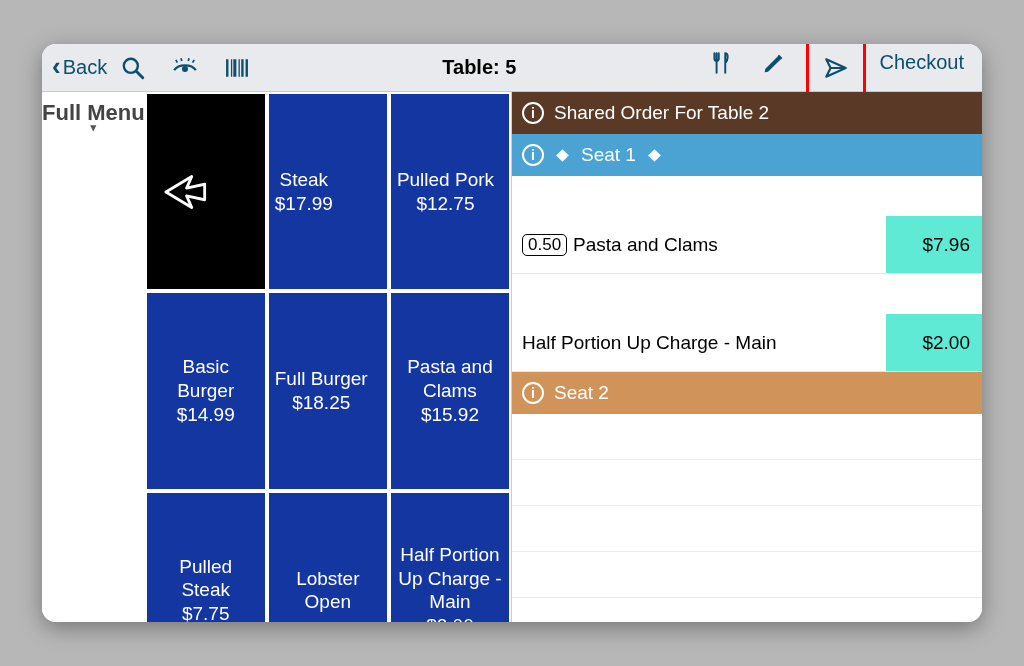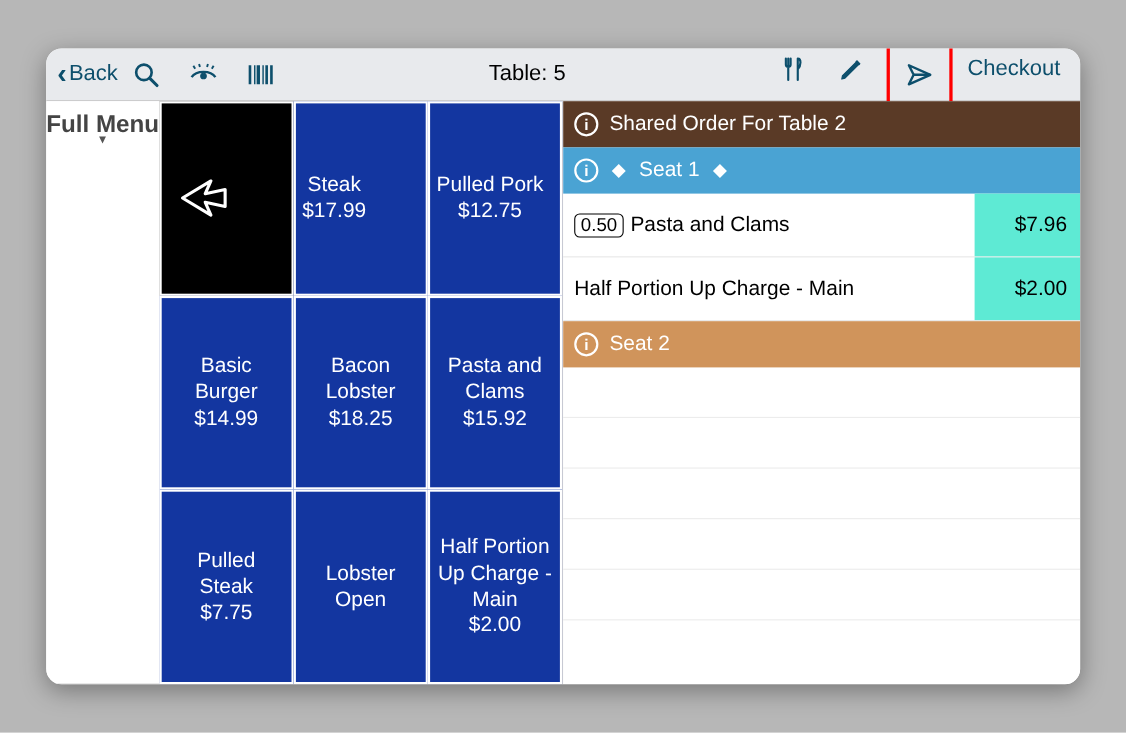--- a/index.html
+++ b/index.html
@@ -38,21 +38,21 @@
     justify-content: center;
     min-width: 52px;
     cursor: pointer;
   }
   .tb-back { font-size: 20px; font-weight: 400; padding-left: 4px; }
   .tb-back .chev { font-size: 26px; font-weight: 600; margin-right: 2px; display:inline-block; transform: translateY(-1px);}
   .tb-title {
     flex: 0 0 auto;
     margin: 0 auto;
     color: #000;
-    font-weight: 400;
+    font-weight: 700;
     font-size: 20px;
   }
   .spacer { flex: 1; }
   .tb-right { display:flex; }
   .send-box {
     border: 3px solid #ff0000;
     padding: 2px 10px 2px 10px;
     margin: 0 6px;
   }
   .checkout {
@@ -109,20 +109,21 @@
   .band.blue  { background:#4aa3d3; }
   .band.tan   { background:#d0945b; }
   .info-ico { width:22px; height:22px; border:2px solid #fff; border-radius:50%; display:inline-flex; align-items:center; justify-content:center; font-size:14px; font-weight:600; }
   .diamond { display:inline-block; transform: rotate(45deg); width:9px; height:9px; background:#fff; margin:0 4px; }
   .order-line {
     display:flex;
     align-items:center;
     height:58px;
     border-bottom:1px solid #e7e7e7;
     font-size:19px;
+    margin-top:40px;
   }
   .order-line .desc { flex:1; padding: 0 10px; display:flex; align-items:center; gap:6px;}
   .order-line .price {
     width: 96px;
     text-align:right;
     padding-right:12px;
     background:#5eead4;
     height:100%;
     display:flex; align-items:center; justify-content:flex-end;
     color:#000;
@@ -225,21 +226,21 @@
             </div>
           </div>
         <div class="cell">
             <div>
               <span class="name">Basic Burger</span>
               <span class="price">$14.99</span>
             </div>
           </div>
         <div class="cell">
             <div>
-              <span class="name">Bacon Lobster</span>
+              <span class="name">Full Burger</span>
               <span class="price">$18.25</span>
             </div>
           </div>
         <div class="cell">
             <div>
               <span class="name">Pasta and Clams</span>
               <span class="price">$15.92</span>
             </div>
           </div>
         <div class="cell">

